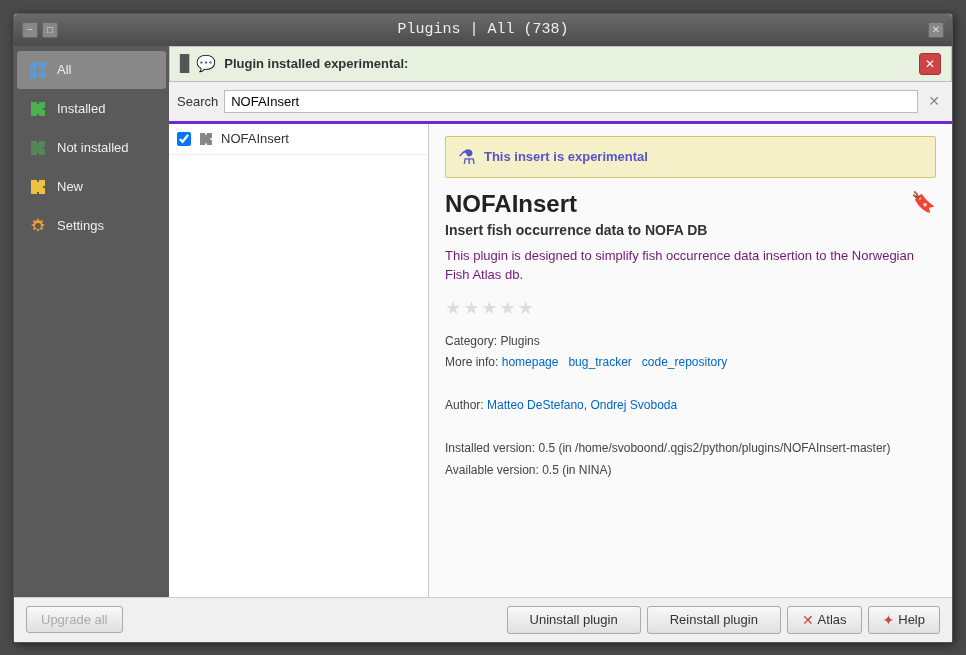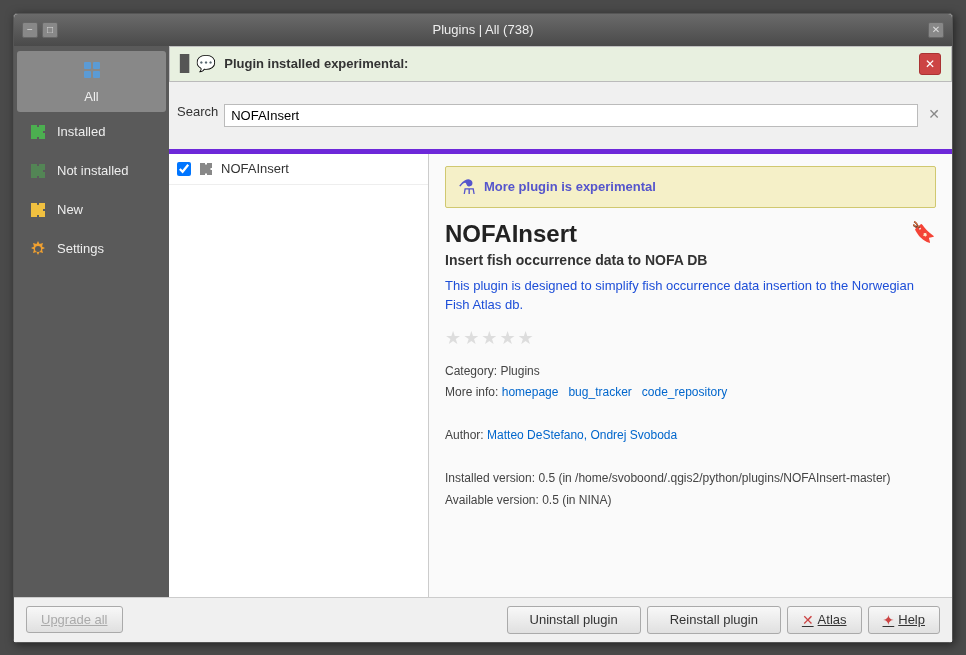--- a/index.html
+++ b/index.html
@@ -30,22 +30,23 @@
       display: flex;
       align-items: center;
       justify-content: space-between;
       padding: 0 8px;
       border-radius: 4px 4px 0 0;
       flex-shrink: 0;
     }
     .titlebar-title {
       flex: 1;
       text-align: center;
-      font-size: 13px;
+      font-size: 15px;
       color: #eee;
+      font-family: Liberation Mono, monospace;
     }
     .titlebar-btn {
       width: 16px;
       height: 16px;
       background: #888;
       border: 1px solid #666;
       border-radius: 2px;
       color: #ddd;
       font-size: 10px;
       display: flex;
@@ -69,21 +70,20 @@
       align-items: center;
       gap: 8px;
       padding: 8px 10px;
       color: #eee;
       cursor: pointer;
       border-radius: 3px;
       margin: 1px 3px;
     }
     .sidebar-item:hover, .sidebar-item.active {
       background: #7a7a7a;
-      flex-direction: column;
     }
     .sidebar-item.active {
       background: #888;
     }
     .sidebar-icon {
       width: 22px;
       height: 22px;
       flex-shrink: 0;
       display: flex;
       align-items: center;
@@ -138,26 +138,26 @@
       border: 1px solid #a33;
       border-radius: 3px;
       color: white;
       font-size: 12px;
       display: flex;
       align-items: center;
       justify-content: center;
       cursor: pointer;
     }
     .search-bar {
-      padding: 22px 8px;
-      display: flex;
-      align-items: flex-start;
+      padding: 8px 8px;
+      display: flex;
+      align-items: center;
       gap: 6px;
       background: #f0f0f0;
-      border-bottom: 5px solid #6d28d9;
+      border-bottom: 3px solid #6d28d9;
       flex-shrink: 0;
     }
     .search-label {
       font-size: 13px;
       color: #333;
     }
     .search-input {
       flex: 1;
       padding: 3px 6px;
       border: 1px solid #bbb;
@@ -253,21 +253,21 @@
       cursor: pointer;
     }
     .plugin-subtitle {
       font-size: 14px;
       font-weight: bold;
       color: #333;
       margin-bottom: 8px;
       margin-top: 4px;
     }
     .plugin-desc {
-      color: #1d4ed8;
+      color: #701a75;
       line-height: 1.5;
       margin-bottom: 12px;
     }
     .stars {
       display: flex;
       gap: 2px;
       margin-bottom: 12px;
     }
     .star {
       font-size: 18px;
@@ -295,21 +295,20 @@
     .bottom-left { display: flex; gap: 6px; }
     .bottom-right { display: flex; gap: 6px; }
     .btn {
       padding: 5px 14px;
       border: 1px solid #aaa;
       background: linear-gradient(to bottom, #f8f8f8, #e0e0e0);
       border-radius: 3px;
       cursor: pointer;
       font-size: 13px;
       color: #333;
-      text-decoration: underline;
     }
     .btn:disabled { color: #aaa; cursor: default; }
     .btn-action {
       padding: 5px 22px;
       border: 1px solid #aaa;
       background: linear-gradient(to bottom, #f8f8f8, #e0e0e0);
       border-radius: 3px;
       cursor: pointer;
       font-size: 13px;
       color: #333;
@@ -422,21 +421,21 @@
               </svg>
             </div>
             <span class="plugin-list-name">NOFAInsert</span>
           </div>
         </div>
 
         <div class="detail-panel">
 
           <div class="experimental-banner">
             <span class="flask-icon">⚗</span>
-            <span class="experimental-text">More plugin is experimental</span>
+            <span class="experimental-text">This insert is experimental</span>
           </div>
 
           <div class="plugin-title">
             <span>NOFAInsert</span>
             <span class="plugin-title-icon">🔖</span>
           </div>
 
           <div class="plugin-subtitle">Insert fish occurrence data to NOFA DB</div>
 
           <div class="plugin-desc">This plugin is designed to simplify fish occurrence data insertion to the Norwegian Fish Atlas db.</div>

